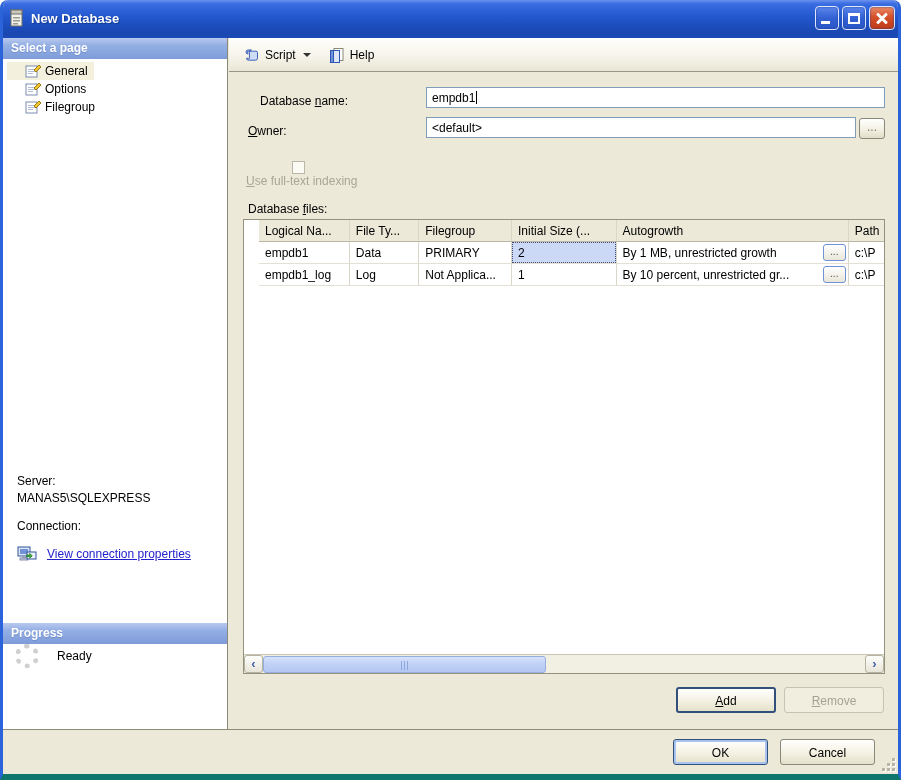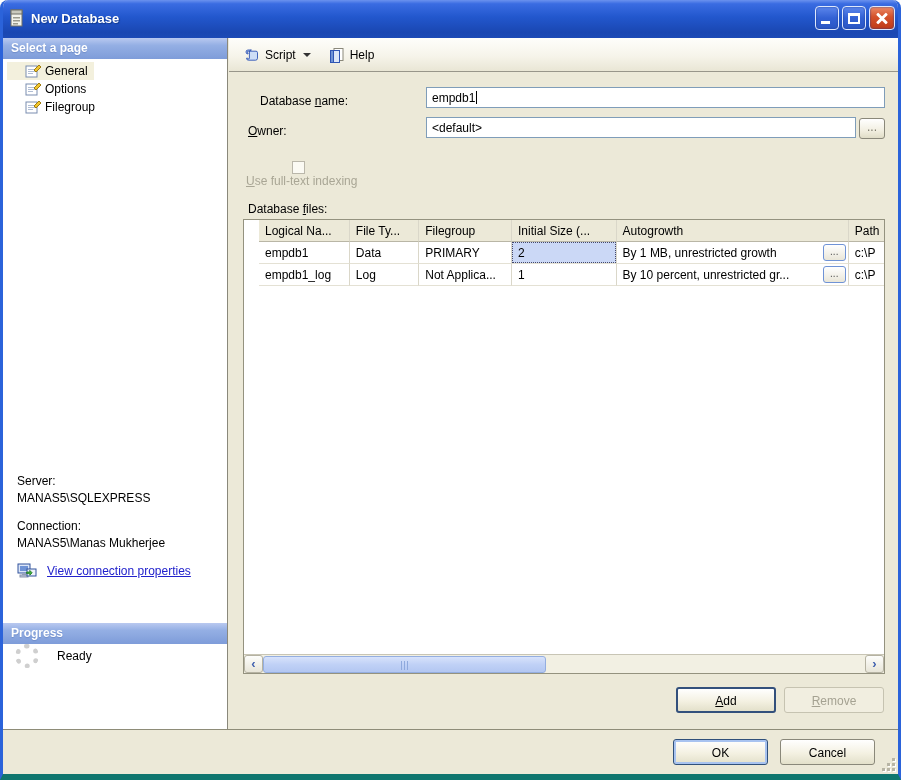--- a/index.html
+++ b/index.html
@@ -194,21 +194,20 @@
         </svg>
         <span>Filegroup</span>
       </div>
     </div>
 
     <div class="conn-block">
       <div>Server:</div>
       <div>MANAS5\SQLEXPRESS</div>
       <div class="gap"></div>
       <div>Connection:</div>
-      <div>MANAS5\Manas Mukherjee</div>
       <div class="link-row">
         <svg class="pc-icon" viewBox="0 0 20 17">
           <rect x="1" y="1" width="12" height="9" fill="#dce6f8" stroke="#31529c"></rect>
           <rect x="3" y="3" width="8" height="5" fill="#6f93d6"></rect>
           <rect x="5" y="10" width="4" height="2" fill="#9aa6c0"></rect>
           <rect x="3" y="12" width="8" height="2" fill="#c0c8da" stroke="#8892ac"></rect>
           <rect x="10" y="6" width="9" height="7" fill="#eef2fb" stroke="#31529c"></rect>
           <path d="M12 15 l4 0 l0 -2 l3 3 l-3 3 l0 -2 l-4 0 z" fill="#3fae3f" stroke="#1f7a1f" transform="translate(0,-3) scale(0.8)"></path>
         </svg>
         <a class="props-link">View connection properties</a>

